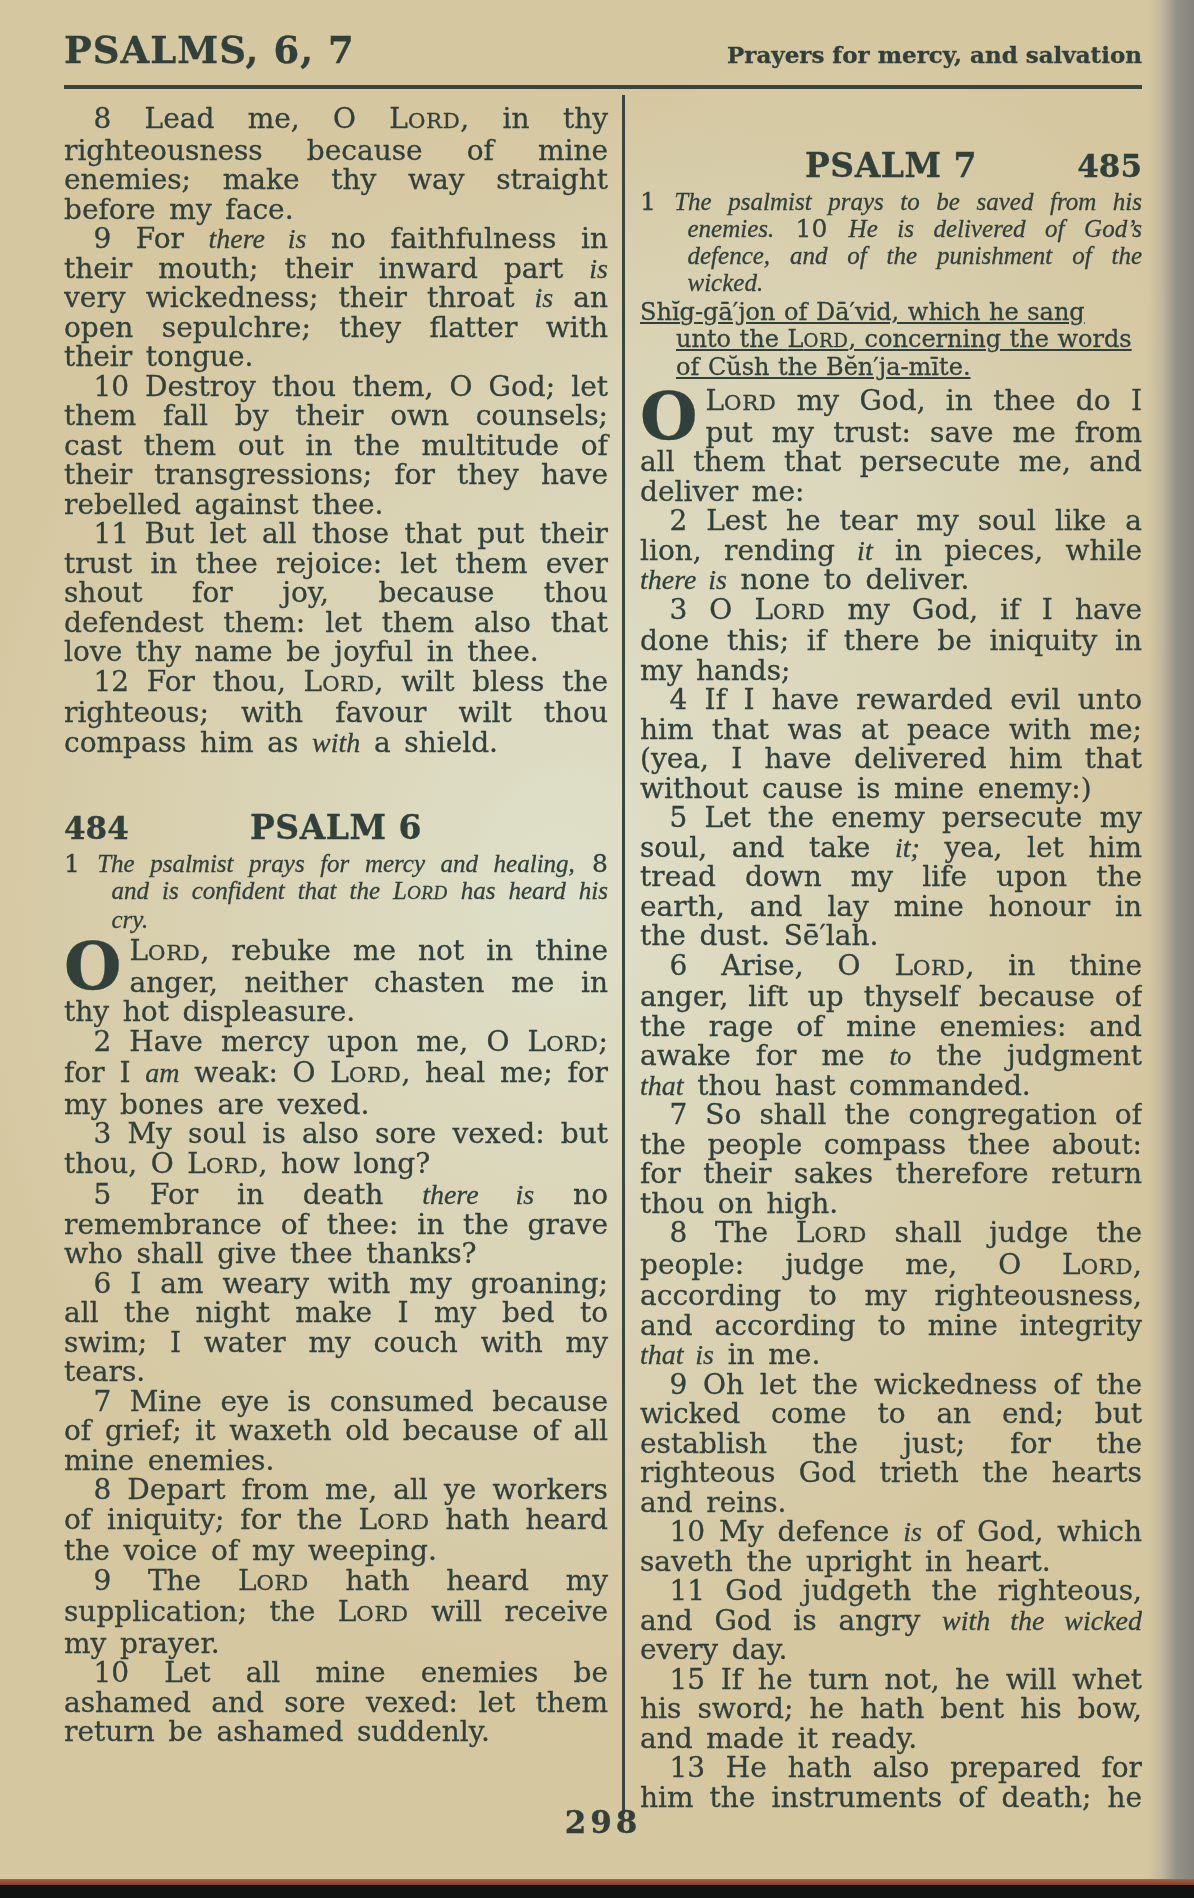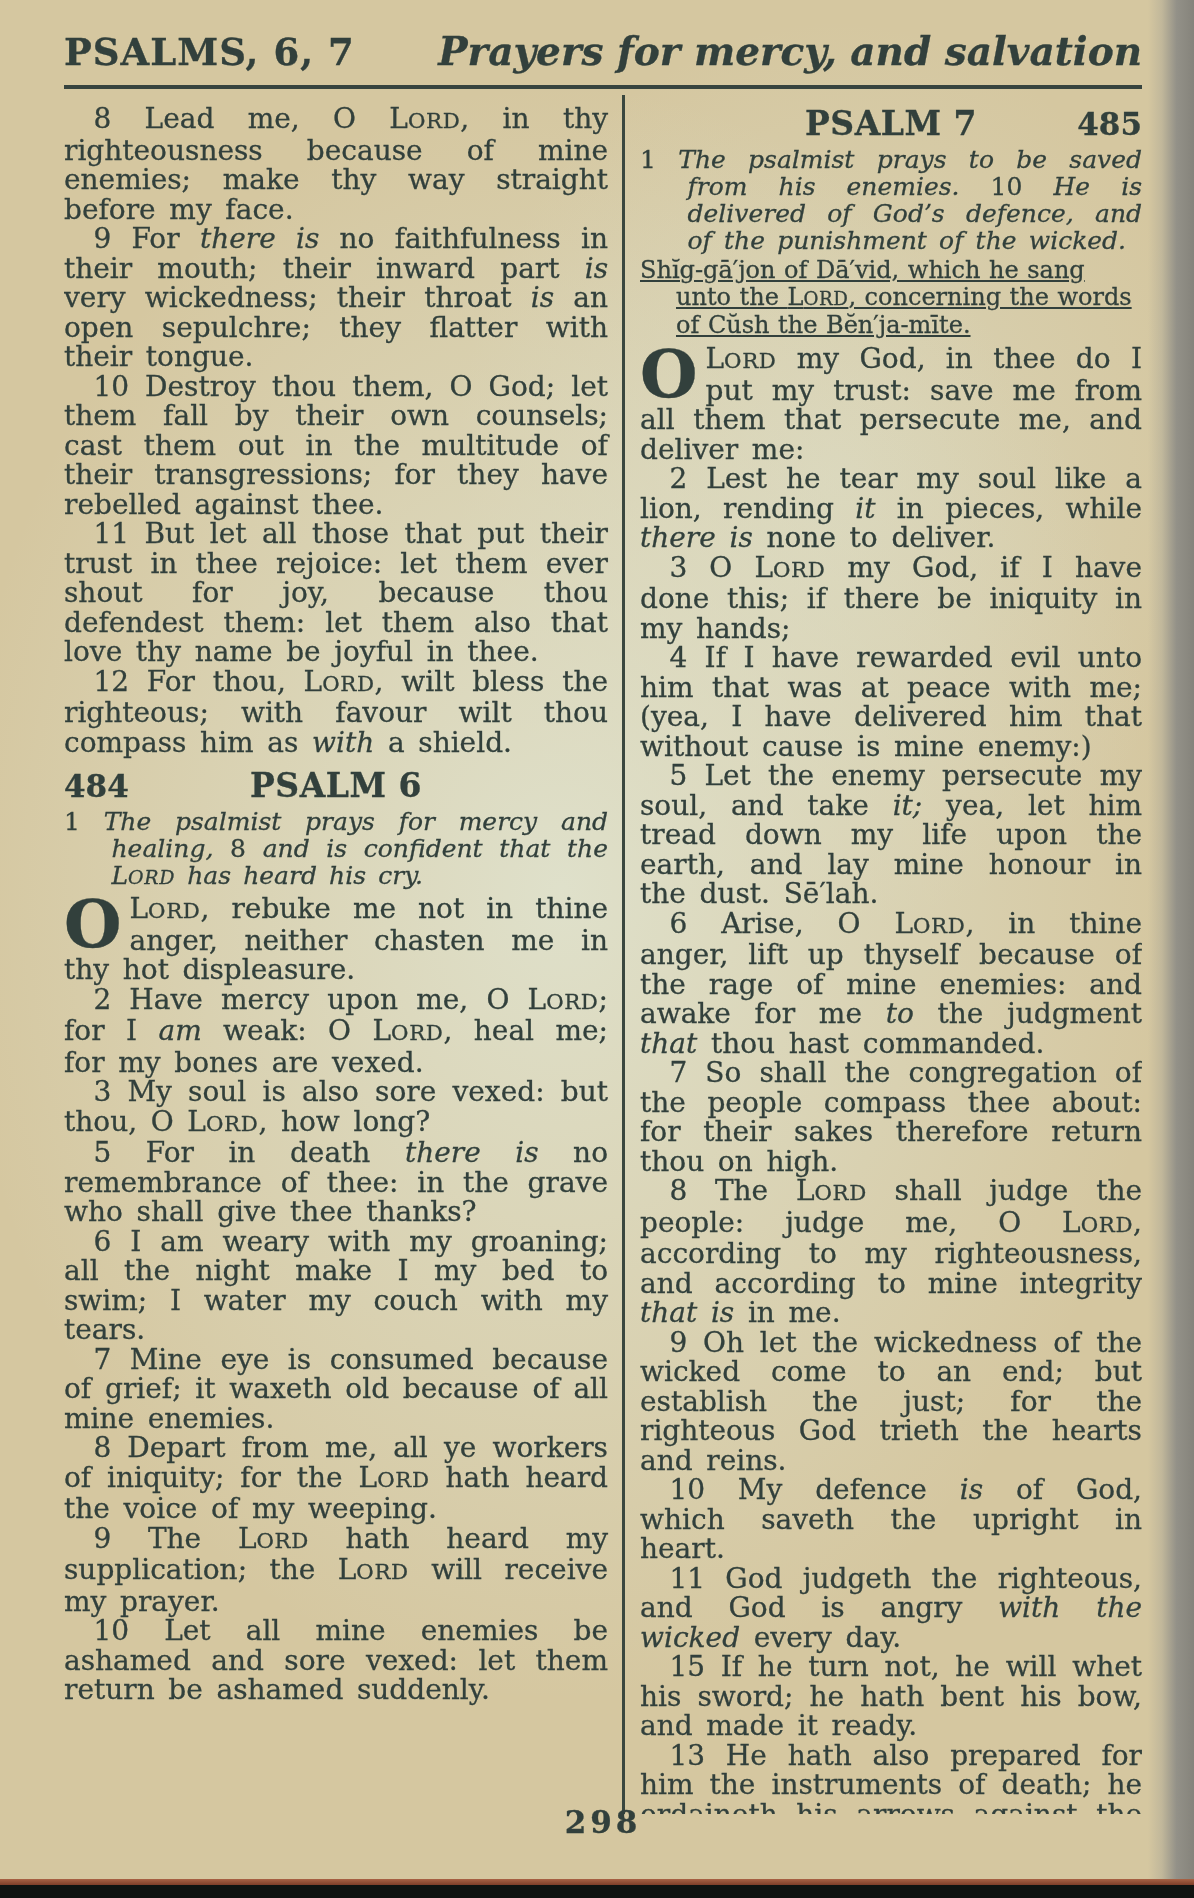--- a/index.html
+++ b/index.html
@@ -22,21 +22,21 @@
   }
   .bottom-red{position:absolute;left:0;right:0;bottom:13px;height:6px;
     background:linear-gradient(to bottom,#a86245,#7e3e29);}
   .bottom-black{position:absolute;left:0;right:0;bottom:0;height:13px;background:#101311;}
 
   .header{
     position:absolute;top:28px;left:64px;right:52px;
     display:flex;justify-content:space-between;align-items:baseline;
   }
   .header-left{font-weight:bold;font-size:37px;letter-spacing:1px;}
-  .header-right{font-weight:bold;font-style:italic;font-size:39px;}
+  .header-right{font-weight:bold;font-size:23px;}
   .rule{position:absolute;top:85px;left:64px;right:52px;height:4px;background:#37443f;}
 
   .cols{
     position:absolute;top:95px;left:64px;right:52px;bottom:84px;
     display:flex;overflow:hidden;
   }
   .col{box-sizing:border-box;}
   .col-left{width:561px;padding:9px 14px 0 0;border-right:3px solid #3a473f;}
   .col-right{flex:1;padding:9px 0 0 15px;}
 
@@ -56,28 +56,28 @@
     margin:2px 0 5px;padding:0 0.4em;word-spacing:0.04em;
   }
   .inscription-hang{
     font-size:24px;line-height:27px;text-align:left;
     padding-left:1.5em;text-indent:-1.5em;margin:2px 0 5px;word-spacing:0.04em;text-decoration:underline;
   }
   .psalm-heading{
     display:grid;grid-template-columns:1fr auto 1fr;align-items:baseline;
     margin:9px 0 3px;
   }
-  .psalm-heading .title{font-weight:bold;font-size:33px;letter-spacing:0.5px;}
+  .psalm-heading .title{font-weight:bold;font-size:33px;letter-spacing:0.5px;margin-top:42px;}
   .psalm-heading .side{font-weight:bold;font-size:31px;}
   .psalm-heading .side.left{justify-self:start;}
   .psalm-heading .side.right{justify-self:end;}
   .col-right .psalm-heading:first-child{margin-top:0;}
 
   .lord .sc{font-size:0.76em;letter-spacing:0.03em;}
-  em{font-style:italic;}
+  em{font-style:italic;font-family:Liberation Serif, serif;}
 
   .page-number{
     position:absolute;bottom:58px;left:64px;right:52px;
     text-align:center;font-weight:bold;font-size:31px;letter-spacing:4px;
   }
 </style>
 </head>
 <body>
 
 <div class="paper-light"></div>

